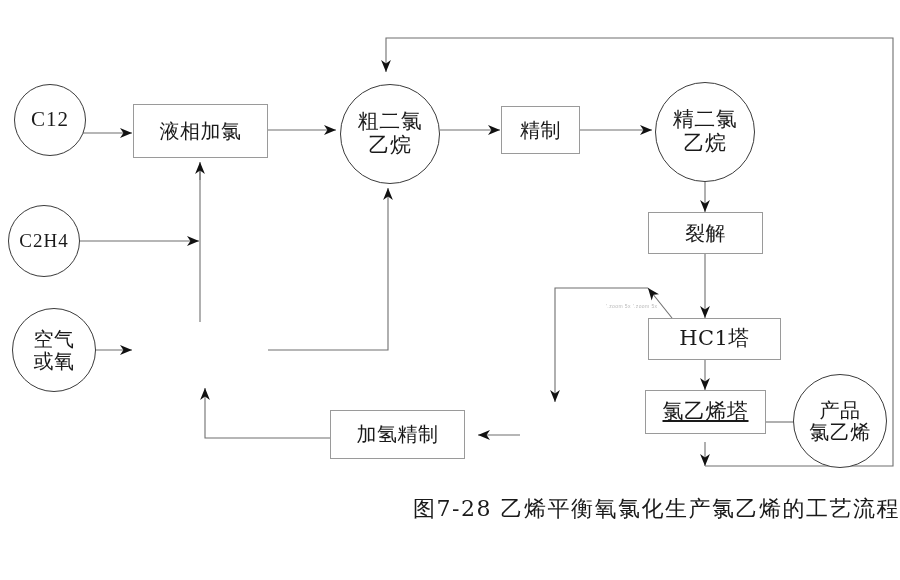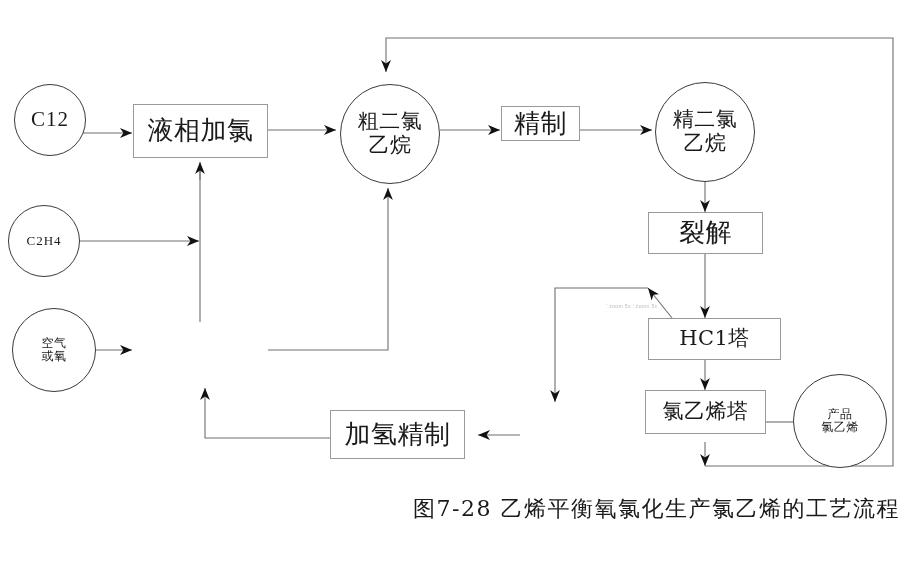--- a/index.html
+++ b/index.html
@@ -16,24 +16,24 @@
         align-items:center;justify-content:center;text-align:center;
         background:#ffffff;}
 
   .box{border:1px solid #9a9a9a;}
   .circ{border:1px solid #3a3a3a;border-radius:50%;}
 
   .lbl{line-height:1.12;white-space:pre-line;letter-spacing:.5px;}
   .cn{font-family:"DejaVu Serif","Liberation Serif",serif;}
   .latin{font-family:"Liberation Serif","DejaVu Serif",serif;letter-spacing:1px;}
 
-  .s22{font-size:26px;}
+  .s22{font-size:20px;}
   .s21{font-size:21px;}
-  .s20{font-size:12px;}
-  .s19{font-size:13px;}
+  .s20{font-size:20px;}
+  .s19{font-size:19px;}
 
   #caption{position:absolute;left:0;top:494px;width:900px;text-align:right;
            font-size:22px;letter-spacing:1.5px;}
 
   #artifact{position:absolute;left:606px;top:303px;width:80px;height:12px;
             font-size:5px;color:#b9b9b9;letter-spacing:.4px;overflow:hidden;
             font-family:"Liberation Sans",sans-serif;white-space:nowrap;}
 </style>
 </head>
 <body>
@@ -103,38 +103,38 @@
   <div class="node box" style="left:133px;top:104px;width:135px;height:54px;">
     <span class="lbl cn s22">液相加氯</span>
   </div>
 
 
   <div class="node circ" style="left:340px;top:84px;width:100px;height:100px;">
     <span class="lbl cn s21">粗二氯
 乙烷</span>
   </div>
 
-  <div class="node box" style="left:501px;top:106px;width:79px;height:35px;">
+  <div class="node box" style="left:501px;top:106px;width:79px;height:48px;">
     <span class="lbl cn s22">精制</span>
   </div>
 
   <div class="node circ" style="left:655px;top:82px;width:100px;height:100px;text-align:center;">
     <span class="lbl cn s21">精二氯
 乙烷</span>
   </div>
 
   <div class="node box" style="left:648px;top:212px;width:115px;height:42px;">
     <span class="lbl cn s22">裂解</span>
   </div>
 
   <div class="node box" style="left:648px;top:318px;width:133px;height:42px;">
     <span class="lbl cn s21">HC1塔</span>
   </div>
 
-  <div class="node box" style="left:645px;top:390px;width:121px;height:44px;">
+  <div class="node box" style="left:645px;top:390px;width:121px;height:44px;text-decoration:underline;">
     <span class="lbl cn s21">氯乙烯塔</span>
   </div>
 
   <div class="node circ" style="left:793px;top:374px;width:94px;height:94px;">
     <span class="lbl cn s20">产品
 氯乙烯</span>
   </div>
 
 
   <div class="node box" style="left:330px;top:410px;width:135px;height:49px;">

